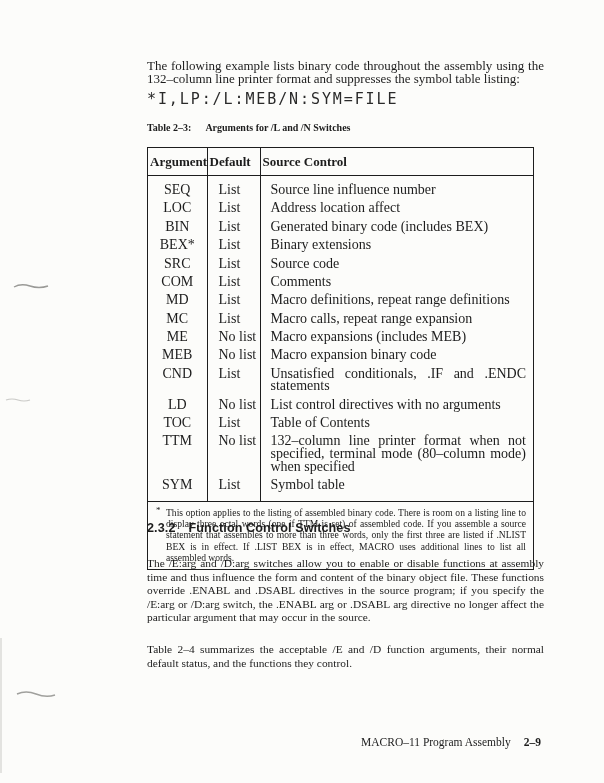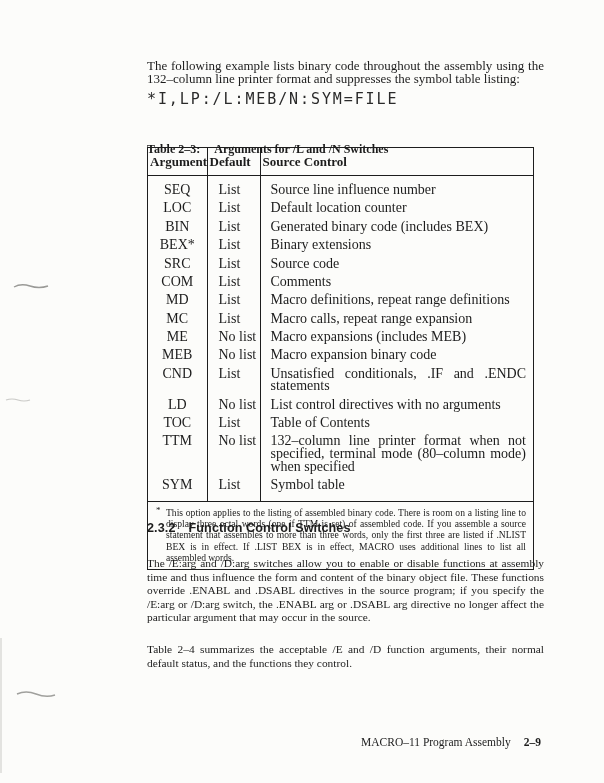--- a/index.html
+++ b/index.html
@@ -26,21 +26,21 @@
   #code {
     top: 90px;
     font-family: "DejaVu Sans Mono", "Liberation Mono", monospace;
     font-size: 15px; letter-spacing: 1.9px;
     color: #2a2a2a;
   }
 
   
   #table-title {
     top: 122px;
-    font-size: 12px; font-weight: bold; margin-top: 20px;
+    font-size: 10px; font-weight: bold;
   }
   #table-title .title-text { margin-left: 14px; }
 
   
   #table-box {
     top: 147px; width: 385px;
     border: 1.6px solid #1d1d1d;
     background: transparent;
   }
   table#args-table {
@@ -148,21 +148,21 @@
     </thead>
     <tbody>
         <tr>
           <td class="col-arg">SEQ</td>
           <td class="col-def">List</td>
           <td class="col-ctl">Source line influence number</td>
         </tr>
         <tr>
           <td class="col-arg">LOC</td>
           <td class="col-def">List</td>
-          <td class="col-ctl">Default location counter</td>
+          <td class="col-ctl">Address location affect</td>
         </tr>
         <tr>
           <td class="col-arg">BIN</td>
           <td class="col-def">List</td>
           <td class="col-ctl">Generated binary code (includes BEX)</td>
         </tr>
         <tr>
           <td class="col-arg">BEX*</td>
           <td class="col-def">List</td>
           <td class="col-ctl">Binary extensions</td>

